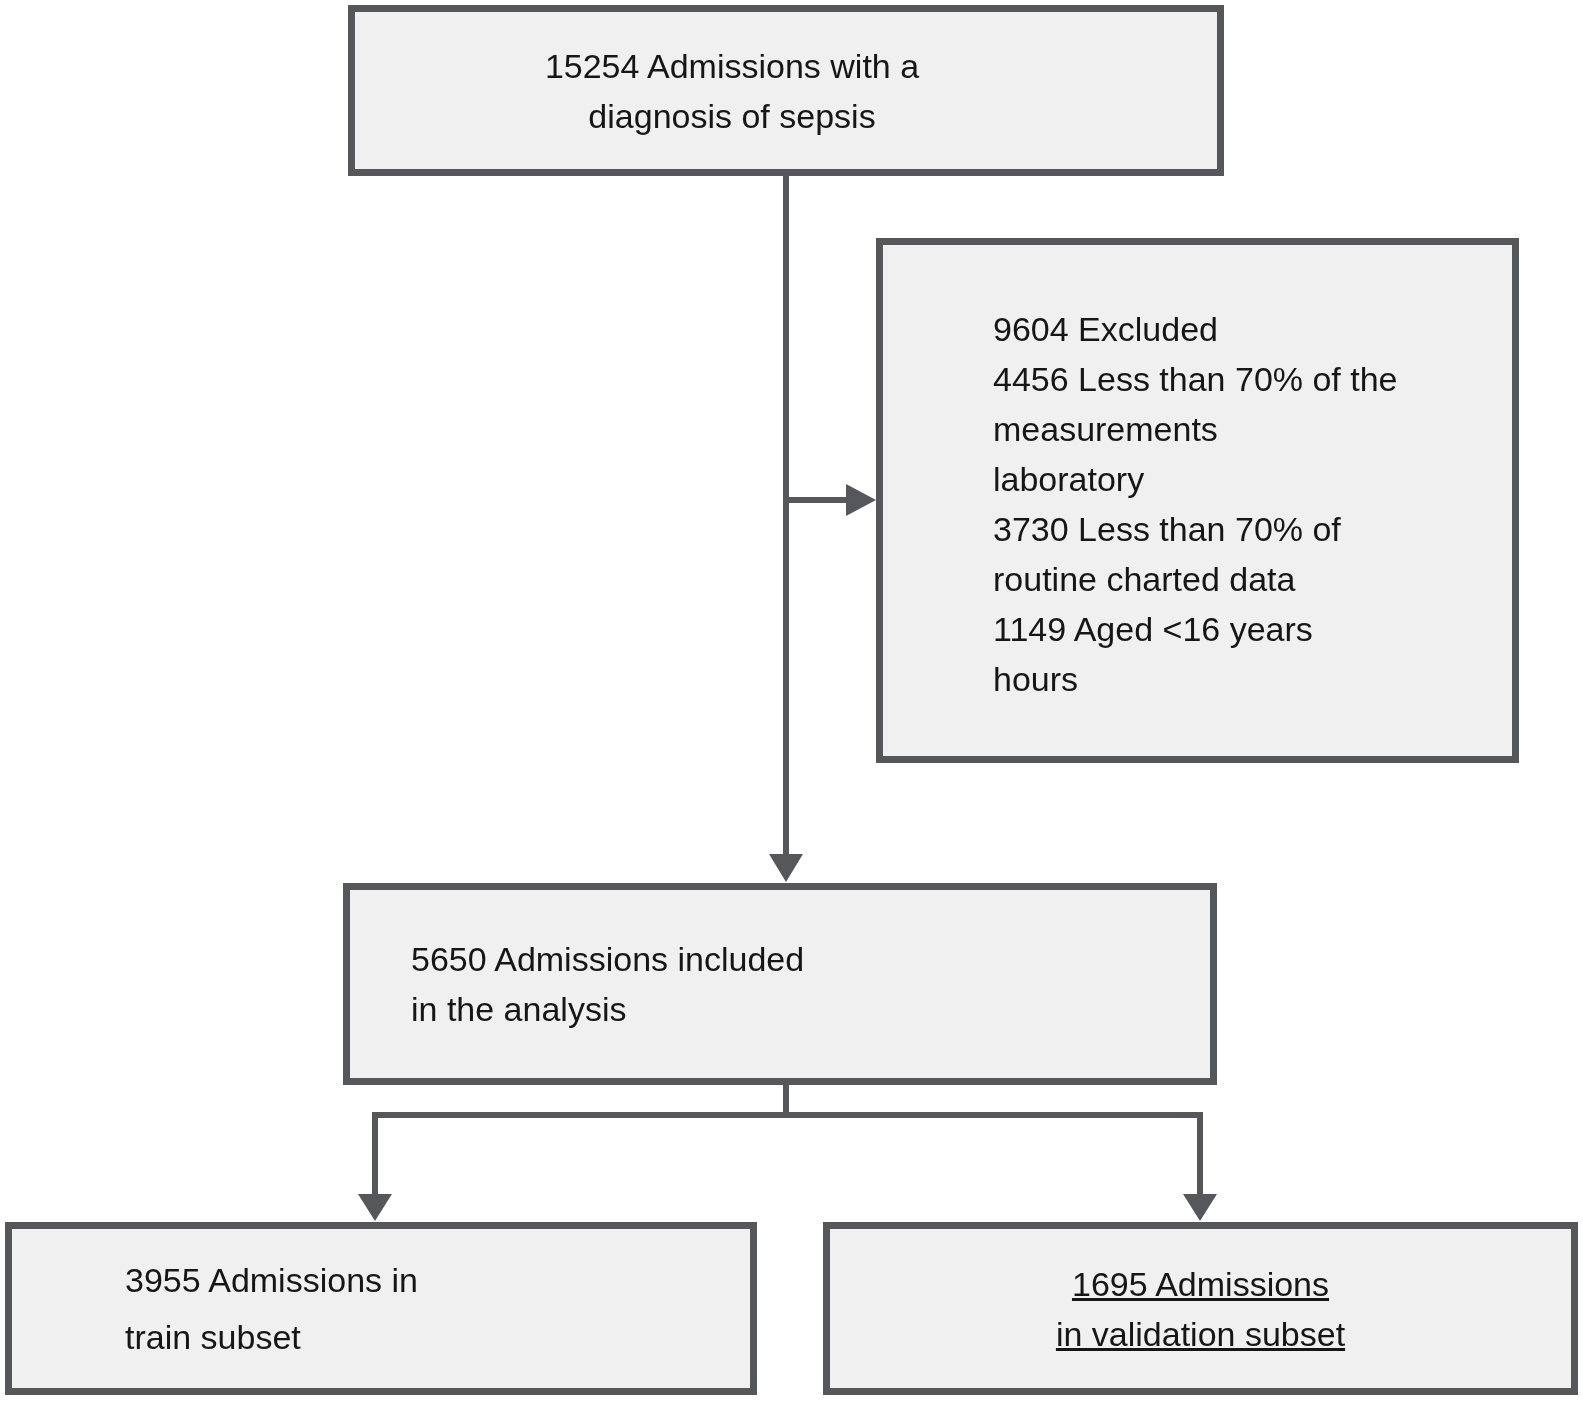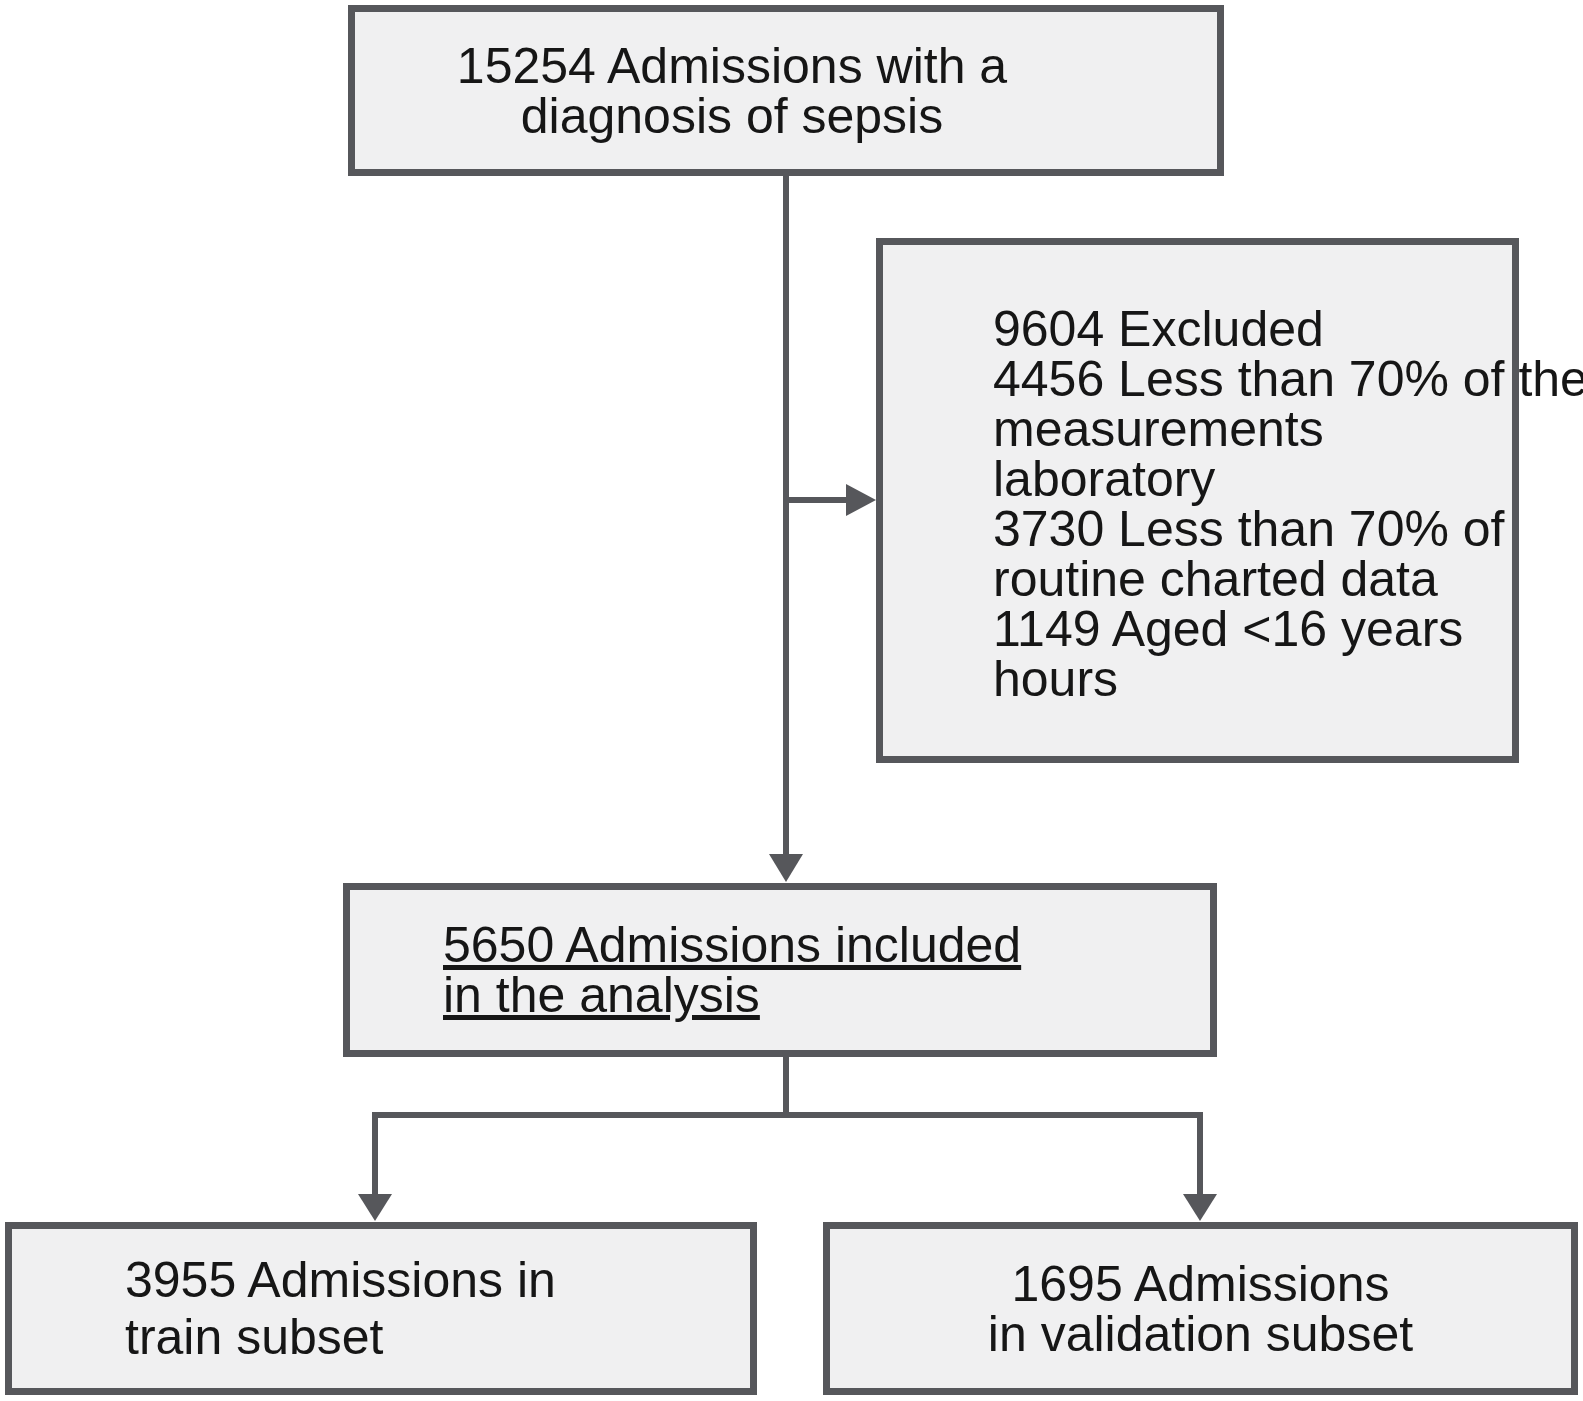--- a/index.html
+++ b/index.html
@@ -36,54 +36,54 @@
   .connectors polygon{
     fill:var(--connector);
     stroke:none;
   }
   .box{
     position:absolute;
     box-sizing:border-box;
     background:var(--box-fill);
     border:7px solid var(--box-border);
     color:var(--text);
-    font-size:50px;
+    font-size:34px;
     line-height:50px;
     display:flex;
     flex-direction:column;
     justify-content:center;
     z-index:2;
   }
   .box .line{white-space:nowrap;}
   .box-top{
     left:348px;top:5px;width:876px;height:171px;
     text-align:center;
     padding:0 116px 0 8px;
   }
   .box-excluded{
     left:876px;top:238px;width:643px;height:525px;
     text-align:left;
     padding:6px 20px 0 110px;
   }
   .box-included{
-    left:343px;top:883px;width:874px;height:174px;
+    left:343px;top:883px;width:874px;height:202px;
     text-align:left;
-    padding-left:93px;
-    text-decoration:underline;
+    padding-left:61px;
   }
   .box-train{
     left:5px;top:1222px;width:752px;height:173px;
     text-align:left;
     padding-left:113px;
     gap:7px;
   }
   .box-validation{
     left:823px;top:1222px;width:755px;height:173px;
     text-align:center;
     padding:0 10px;
+    text-decoration:underline;
   }
 </style>
 </head>
 <body>
 
 <div class="canvas">
 
   <svg class="connectors" viewBox="0 0 1583 1401" xmlns="http://www.w3.org/2000/svg">
 
     <line x1="786" y1="176" x2="786" y2="856"></line>

